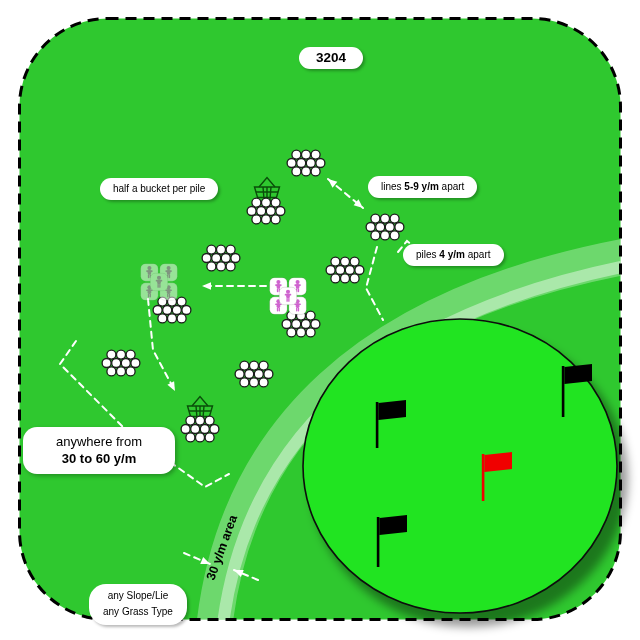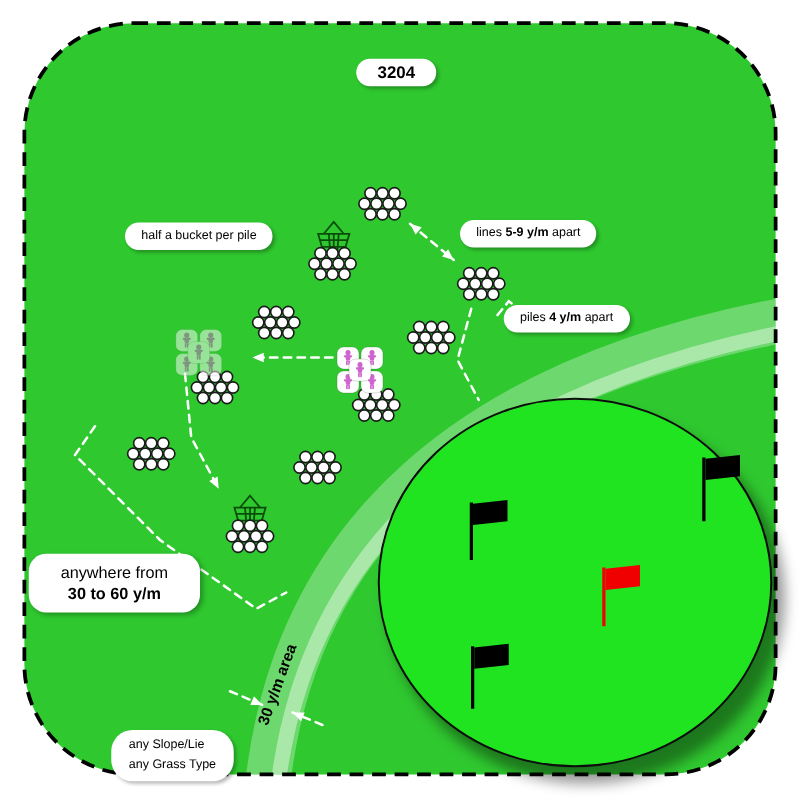--- a/index.html
+++ b/index.html
@@ -9,21 +9,21 @@
   svg text{font-family:"Liberation Sans",sans-serif;}
   .pill{position:absolute;background:#fff;border-radius:999px;padding:3px 13px 4px 13px;
         font-size:10px;line-height:15px;white-space:nowrap;
         box-shadow:2px 2px 3px rgba(0,0,0,0.28);}
   .pill b{font-weight:bold;}
   .badge{font-weight:bold;padding:3px 17px 4px 17px;font-size:13.5px;}
   .box{position:absolute;background:#fff;border-radius:14px;box-sizing:border-box;
        text-align:center;padding:7px 4px;font-size:13px;line-height:16.5px;
        box-shadow:2px 2px 4px rgba(0,0,0,0.28);}
   .box .bold{font-weight:bold;}
-  .surface{border-radius:17px;padding:4px 14px 5px 14px;line-height:16px;}
+  .surface{border-radius:17px;padding:4px 14px 5px 14px;line-height:16px;text-align:center;}
 </style>
 </head>
 <body>
 
 <div id="stage">
 
   <svg id="scene" width="640" height="640" viewBox="0 0 640 640">
       <defs>
         <filter id="blurF" x="-40%" y="-40%" width="180%" height="180%">
           <feGaussianBlur stdDeviation="5"></feGaussianBlur>
@@ -296,37 +296,37 @@
         <polygon points="484.4,455 512,452 512,469 484.4,472"></polygon>
       </g>
       <g fill="#000000">
         <rect x="376.8" y="517" width="2.6" height="50"></rect>
         <polygon points="379.4,518 407,515 407,532 379.4,535"></polygon>
       </g>
       <text transform="translate(214,581) rotate(-70)" font-size="12.5" font-weight="700" fill="#000">30 y/m area</text>
       <rect x="19.5" y="18.5" width="601" height="601" rx="88" fill="none" stroke="#000000" stroke-width="3" stroke-dasharray="11 7"></rect>
     </svg>
 
-  <div class="pill badge" style="left:285px;top:47px">
+  <div class="pill badge" style="left:299px;top:47px">
     <span>3204</span>
   </div>
 
   <div class="pill" style="left:100px;top:178px">
     <span>half a bucket per pile</span>
   </div>
 
   <div class="pill" style="left:368px;top:176px">
     <span>lines </span><b>5-9 y/m</b><span> apart</span>
   </div>
 
   <div class="pill" style="left:403px;top:244px">
     <span>piles </span><b>4 y/m</b><span> apart</span>
   </div>
 
-  <div class="box" style="left:23px;top:443px;width:137px">
+  <div class="box" style="left:23px;top:427px;width:152px">
     <div>anywhere from</div>
     <div class="bold">30 to 60 y/m</div>
   </div>
 
   <div class="pill surface" style="left:89px;top:584px">
     <div>any Slope/Lie</div>
     <div>any Grass Type</div>
   </div>
 
 </div>

